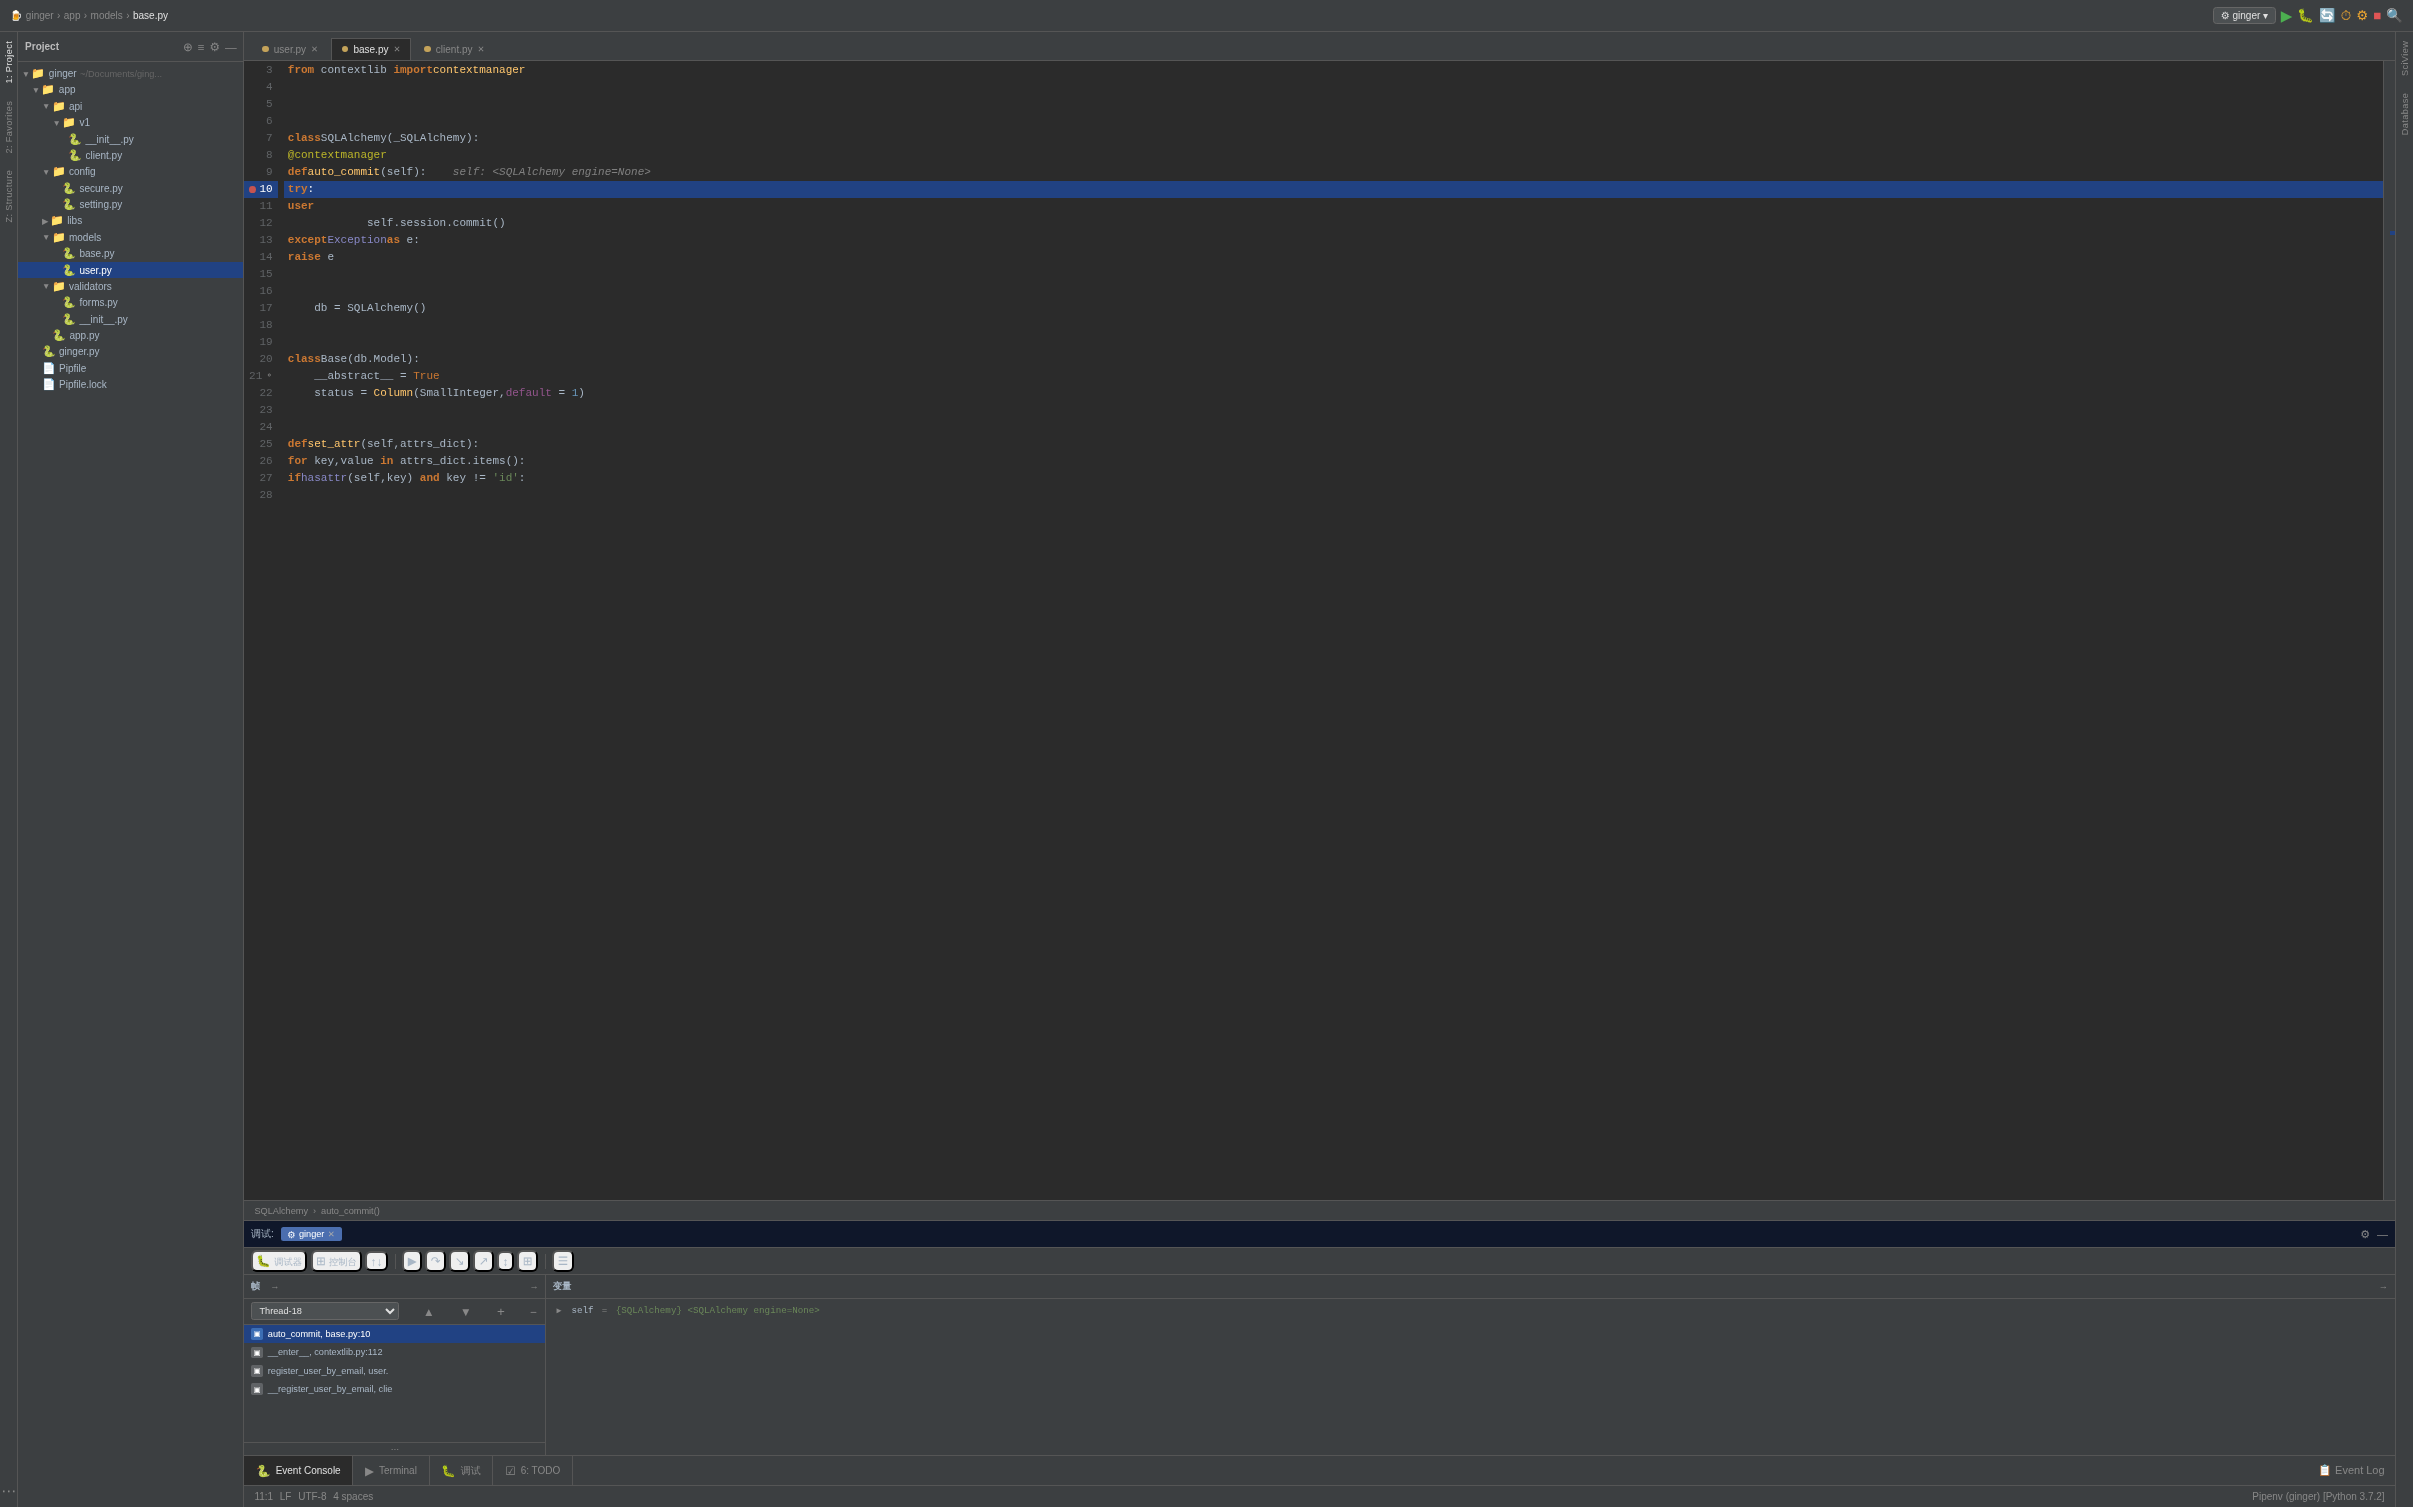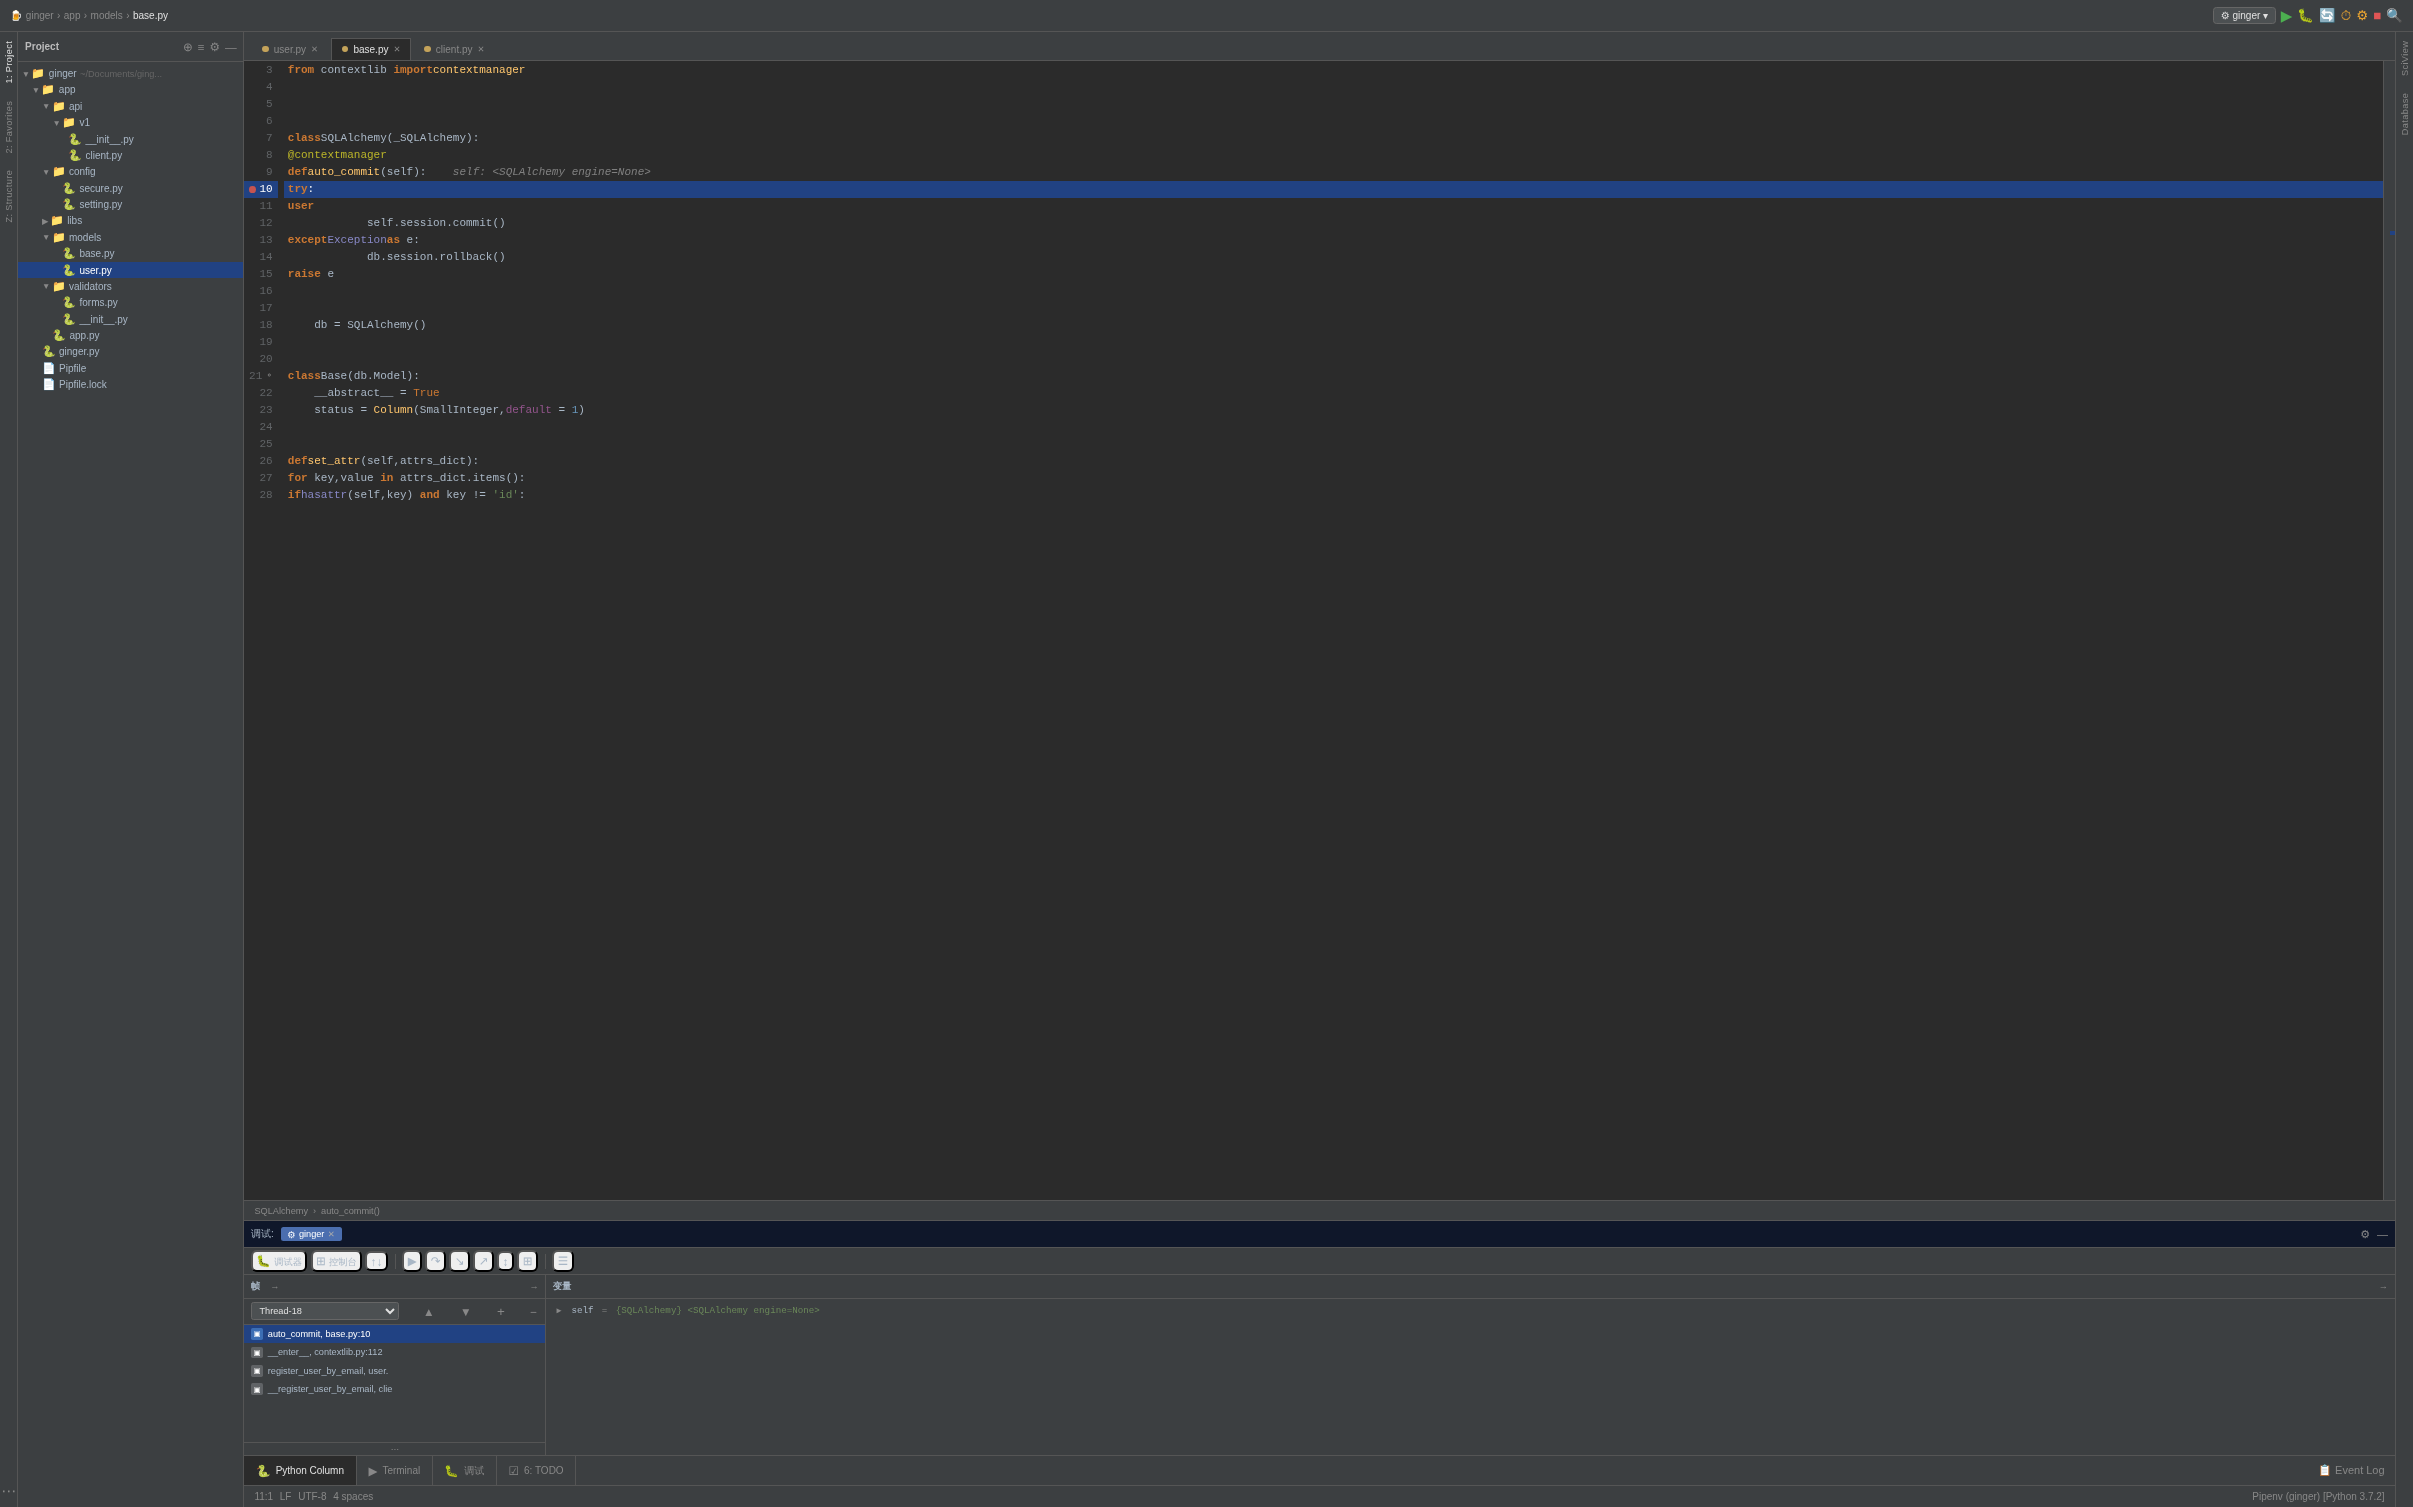--- a/index.html
+++ b/index.html
@@ -834,21 +834,20 @@
           <div class="code-line">&nbsp;</div>
           <div class="code-line">&nbsp;</div>
           <div class="code-line">&nbsp;</div>
           <div class="code-line"><span class="kw">class</span> <span style="color:#a9b7c6;">SQLAlchemy</span>(_SQLAlchemy):</div>
           <div class="code-line">    <span class="decorator">@contextmanager</span></div>
           <div class="code-line">    <span class="kw">def</span> <span class="fn">auto_commit</span>(self):  <span class="comment">  self: &lt;SQLAlchemy engine=None&gt;</span></div>
           <div class="code-line highlighted">        <span class="kw">try</span>:</div>
           <div class="code-line">            <span class="kw">user</span></div>
           <div class="code-line">            self.session.commit()</div>
           <div class="code-line">        <span class="kw">except</span> <span class="builtin">Exception</span> <span class="kw">as</span> e:</div>
-          <div class="code-line">            db.session.rollback()</div>
           <div class="code-line">            <span class="kw">raise</span> e</div>
           <div class="code-line">&nbsp;</div>
           <div class="code-line">&nbsp;</div>
           <div class="code-line">    db = <span style="color:#a9b7c6;">SQLAlchemy</span>()</div>
           <div class="code-line">&nbsp;</div>
           <div class="code-line">&nbsp;</div>
           <div class="code-line"><span class="kw">class</span> <span style="color:#a9b7c6;">Base</span>(db.Model):</div>
           <div class="code-line">    __abstract__ = <span class="kw2">True</span></div>
           <div class="code-line">    status = <span class="fn">Column</span>(<span style="color:#a9b7c6;">SmallInteger</span>,<span class="param">default</span> = <span class="num">1</span>)</div>
           <div class="code-line">&nbsp;</div>
@@ -962,21 +961,21 @@
             </div>
           </div>
           <div id="debug-scroll-col"></div>
         </div>
       </div>
     </div>
 
     <div id="bottom-toolbar">
       <div class="bottom-tab active">
         <span class="icon">🐍</span>
-        <span>Python Column</span>
+        <span>Event Console</span>
       </div>
       <div class="bottom-tab">
         <span class="icon">▶</span>
         <span>Terminal</span>
       </div>
       <div class="bottom-tab">
         <span class="icon">🐛</span>
         <span>调试</span>
       </div>
       <div class="bottom-tab">

